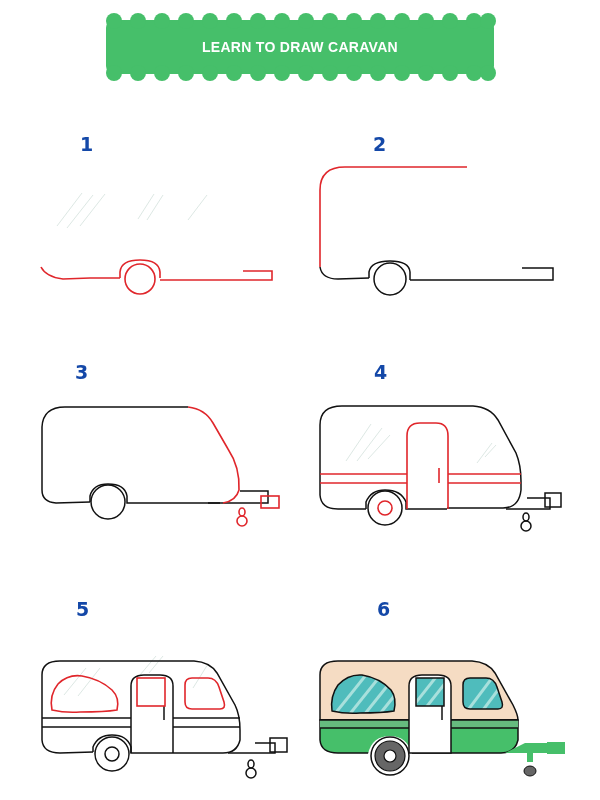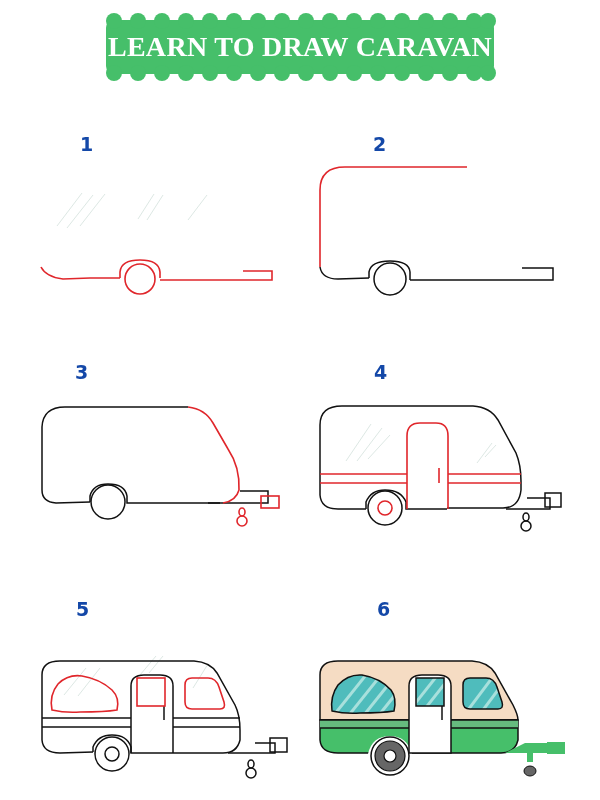--- a/index.html
+++ b/index.html
@@ -1,19 +1,19 @@
 <!DOCTYPE html>
 <html><head>
   <meta charset="utf-8">
   <style>
     html, body { margin: 0; padding: 0; background: #ffffff; }
     body { width: 600px; height: 800px; position: relative; overflow: hidden; font-family: "DejaVu Sans", sans-serif; }
     .banner { position: absolute; left: 100px; top: 12px; width: 400px; height: 70px; }
     .banner svg { position: absolute; left: 0; top: 0; }
-    .banner-title { position: absolute; left: 0; top: 0; width: 400px; height: 70px; display: flex; align-items: center; justify-content: center; color: #ffffff; font-family: Liberation Serif, serif; font-weight: bold; font-size: 28px; letter-spacing: 0.3px; }
+    .banner-title { position: absolute; left: 0; top: 0; width: 400px; height: 70px; display: flex; align-items: center; justify-content: center; color: #ffffff; font-family: Liberation Sans, sans-serif; font-weight: bold; font-size: 14px; letter-spacing: 0.3px; }
     .step-num { position: absolute; color: #1448a8; font-family: "DejaVu Sans", sans-serif; font-weight: bold; font-size: 19px; }
     .drawing { position: absolute; }
   </style>
 </head>
 <body>
 
 <div class="banner">
   <svg width="400" height="70" viewBox="0 0 400 70">
     <g fill="#46bf6a">
       <rect x="6" y="8" width="388" height="54" rx="8"></rect>

